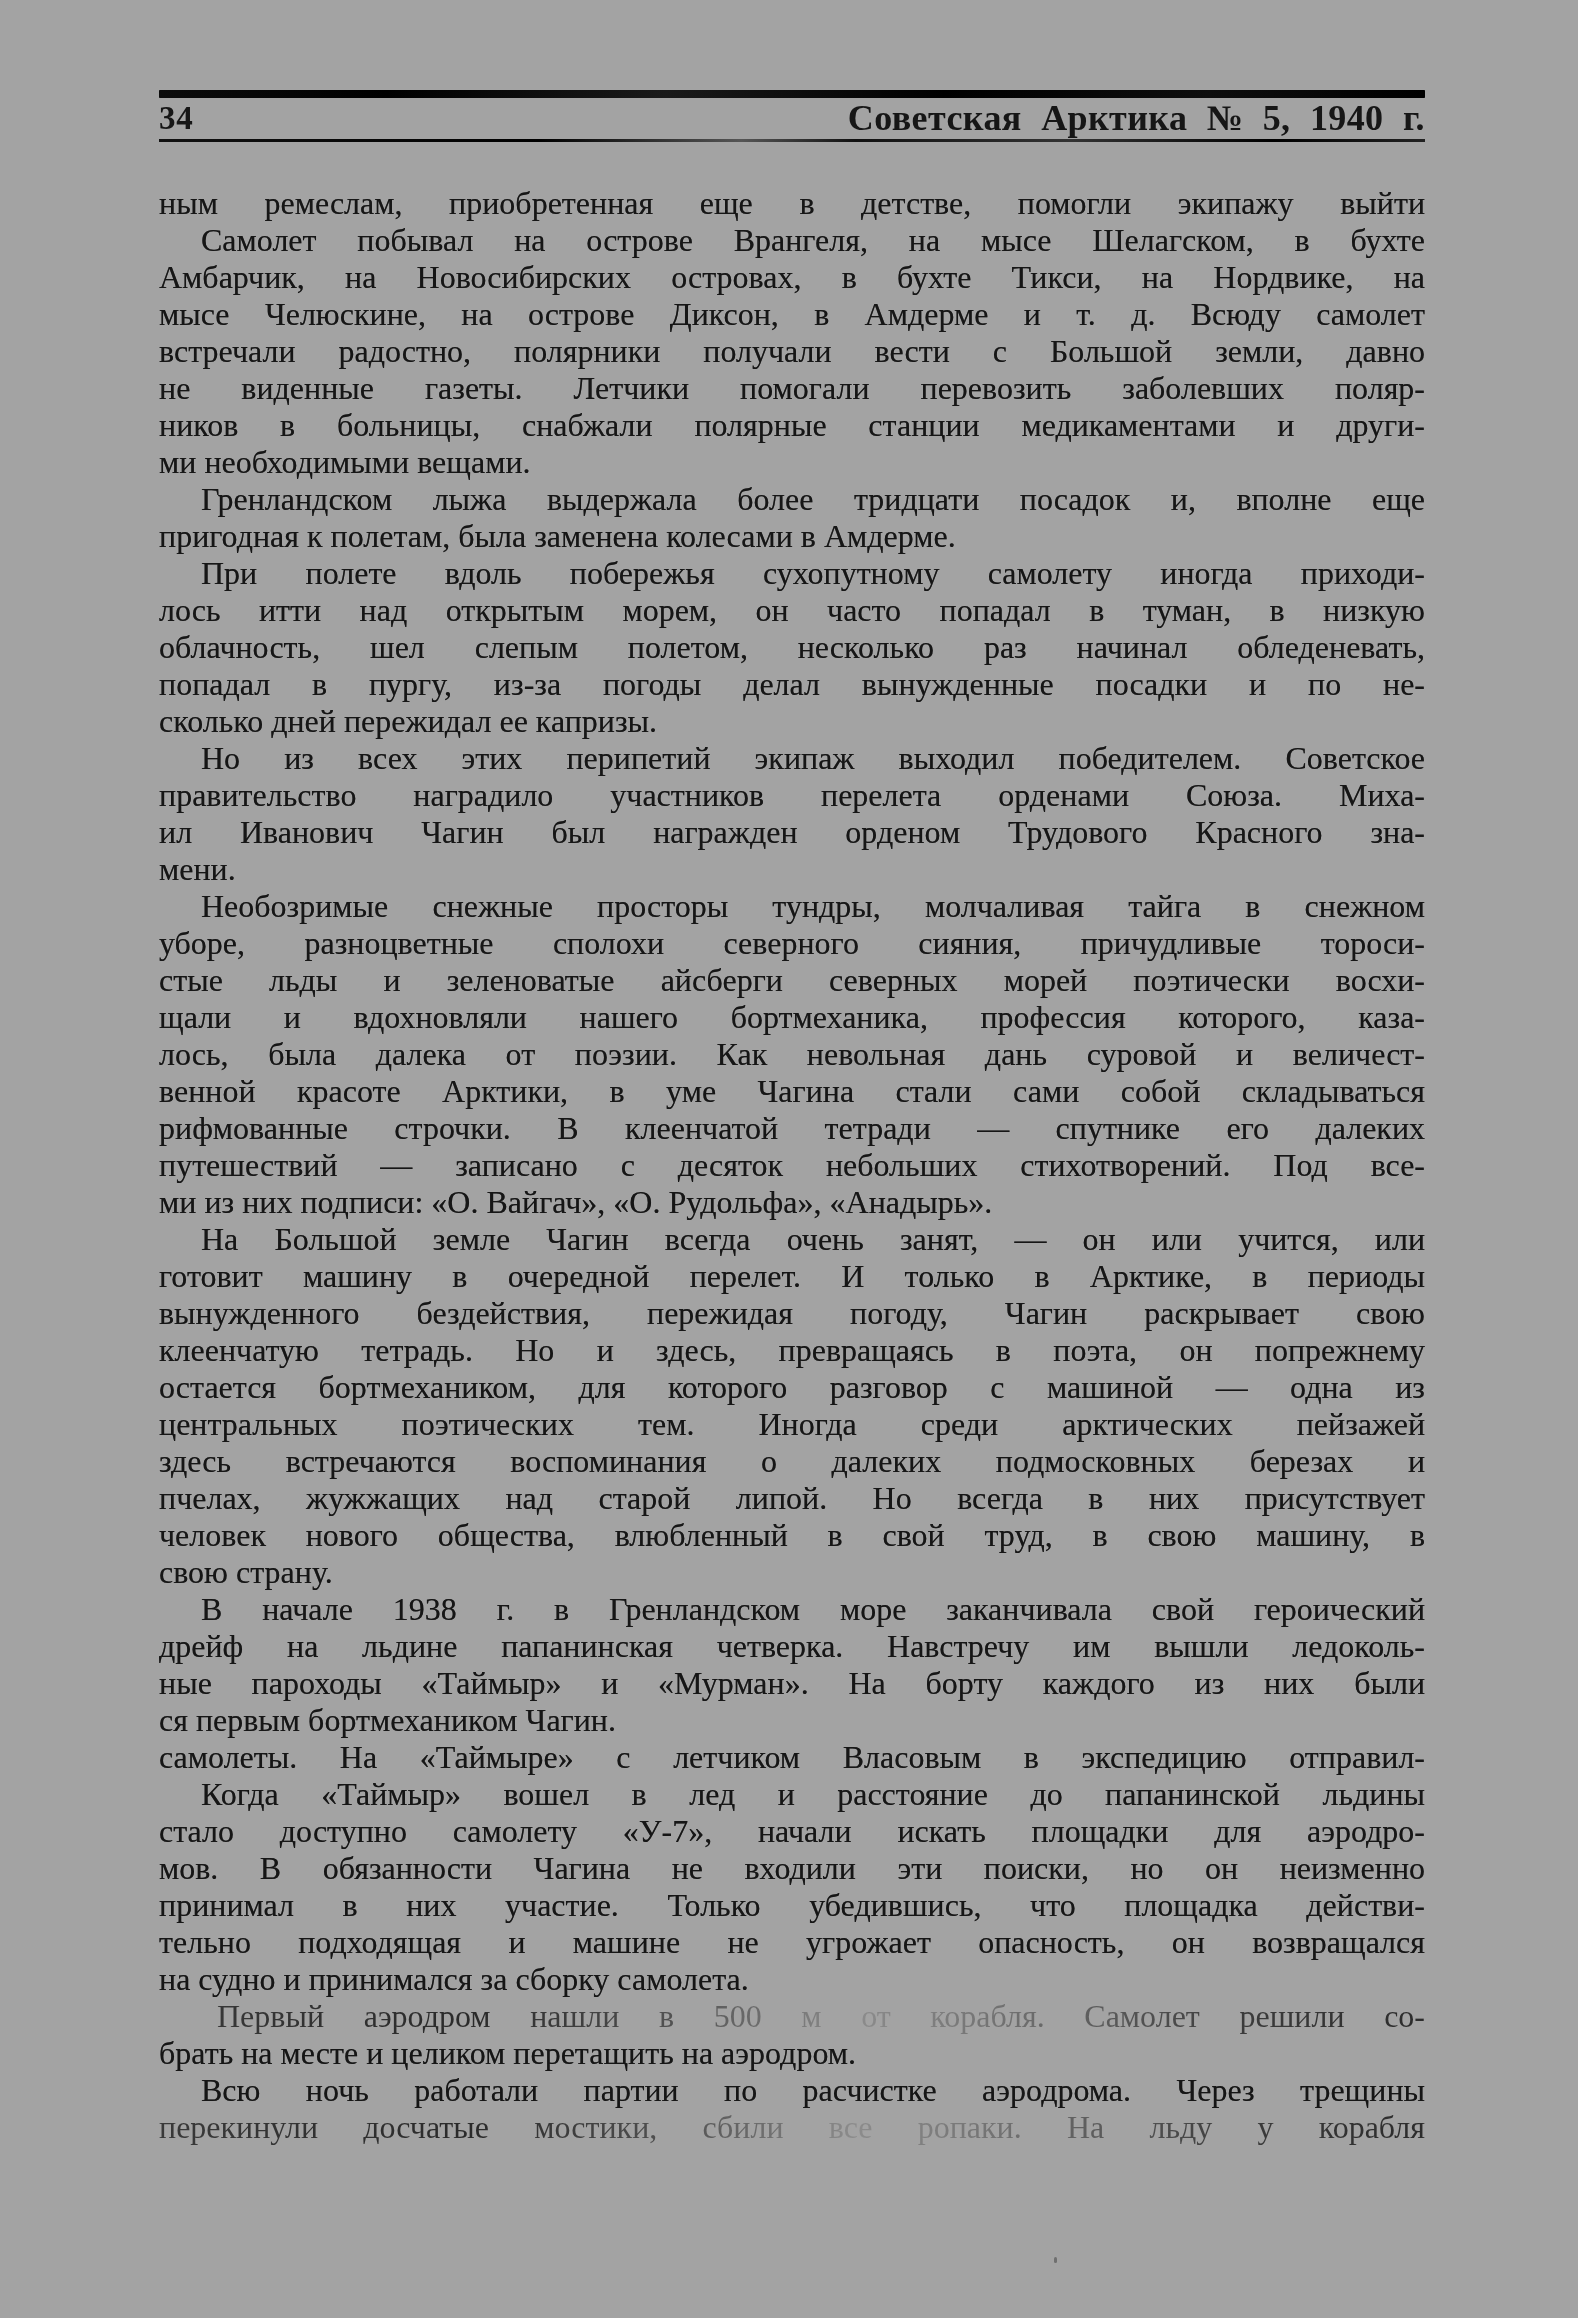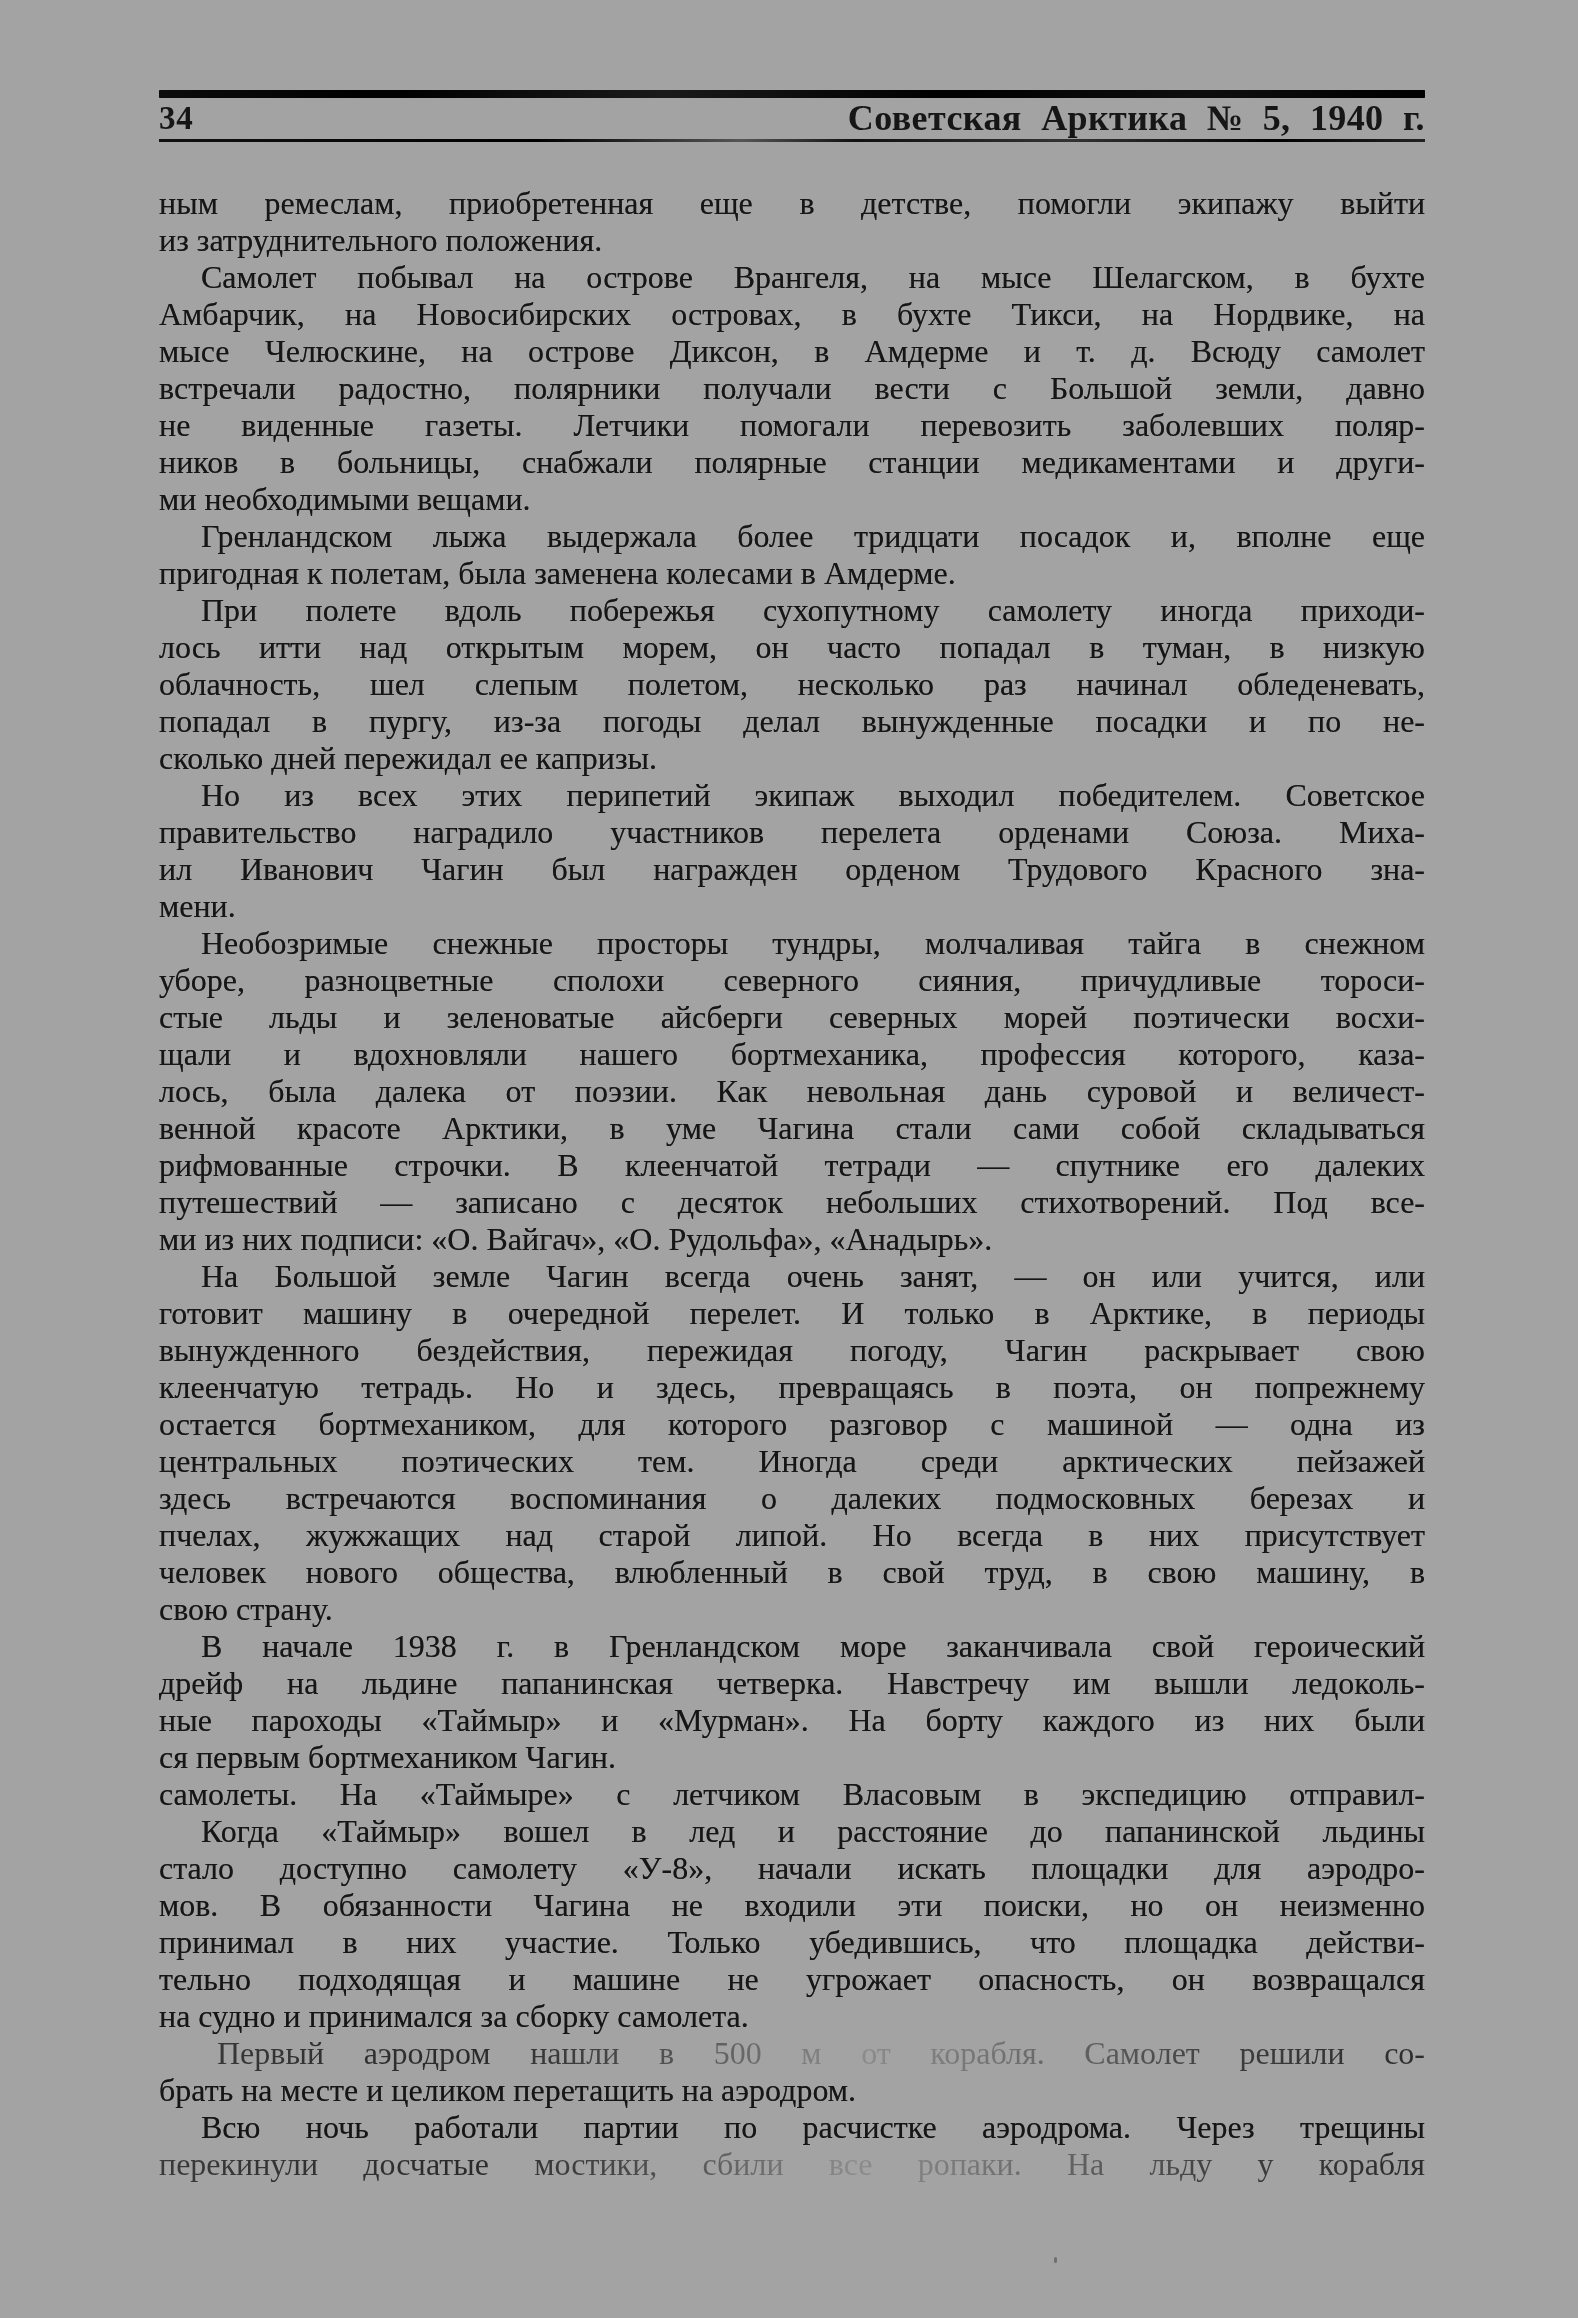--- a/index.html
+++ b/index.html
@@ -99,21 +99,20 @@
   <div class="header-row content">
     <span class="page-number">34</span>
     <span class="journal-title">Советская Арктика № 5, 1940 г.</span>
   </div>
 
   <div class="rule-thin content"></div>
 
   <div class="body-text content">
       <div class="para">
         <div class="line">ным ремеслам, приобретенная еще в детстве, помогли экипажу выйти</div>
-        <div class="line endline">из затруднительного положения.</div>
       </div>
       <div class="para">
         <div class="line" style="text-indent: 42px;">Самолет побывал на острове Врангеля, на мысе Шелагском, в бухте</div>
         <div class="line">Амбарчик, на Новосибирских островах, в бухте Тикси, на Нордвике, на</div>
         <div class="line">мысе Челюскине, на острове Диксон, в Амдерме и т. д. Всюду самолет</div>
         <div class="line">встречали радостно, полярники получали вести с Большой земли, давно</div>
         <div class="line">не виденные газеты. Летчики помогали перевозить заболевших поляр-</div>
         <div class="line">ников в больницы, снабжали полярные станции медикаментами и други-</div>
         <div class="line endline">ми необходимыми вещами.</div>
       </div>
@@ -159,21 +158,21 @@
       </div>
       <div class="para">
         <div class="line" style="text-indent: 42px;">В начале 1938 г. в Гренландском море заканчивала свой героический</div>
         <div class="line">дрейф на льдине папанинская четверка. Навстречу им вышли ледоколь-</div>
         <div class="line">ные пароходы «Таймыр» и «Мурман». На борту каждого из них были</div>
         <div class="line endline">ся первым бортмехаником Чагин.</div>
         <div class="line">самолеты. На «Таймыре» с летчиком Власовым в экспедицию отправил-</div>
       </div>
       <div class="para">
         <div class="line" style="text-indent: 42px;">Когда «Таймыр» вошел в лед и расстояние до папанинской льдины</div>
-        <div class="line">стало доступно самолету «У-8», начали искать площадки для аэродро-</div>
+        <div class="line">стало доступно самолету «У-7», начали искать площадки для аэродро-</div>
         <div class="line">мов. В обязанности Чагина не входили эти поиски, но он неизменно</div>
         <div class="line">принимал в них участие. Только убедившись, что площадка действи-</div>
         <div class="line">тельно подходящая и машине не угрожает опасность, он возвращался</div>
         <div class="line endline">на судно и принимался за сборку самолета.</div>
       </div>
       <div class="para">
         <div class="line faded" style="text-indent: 58px;">Первый аэродром нашли в 500 м от корабля. Самолет решили со-</div>
         <div class="line endline">брать на месте и целиком перетащить на аэродром.</div>
       </div>
       <div class="para">

